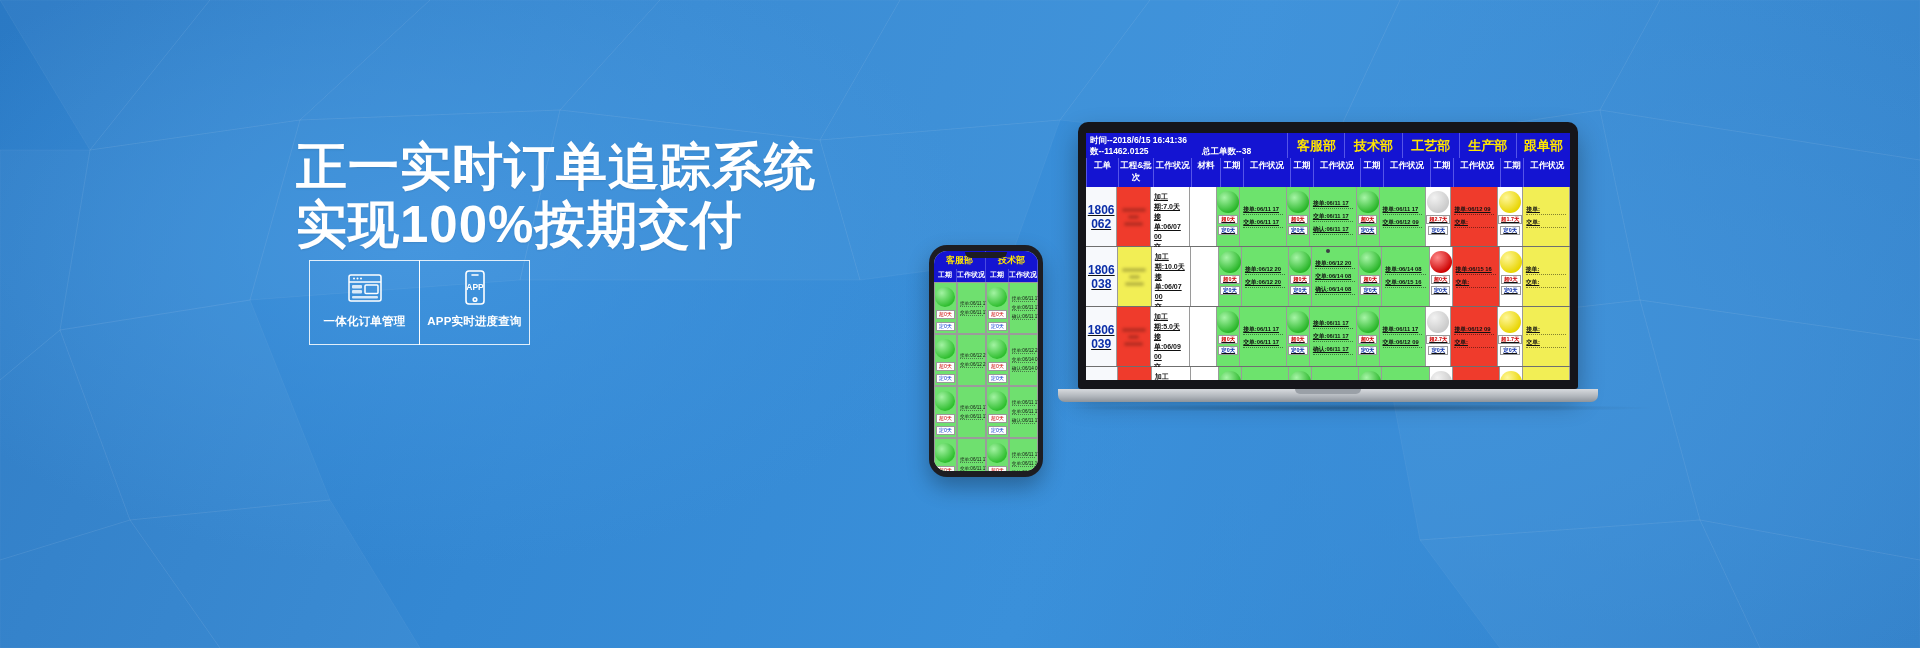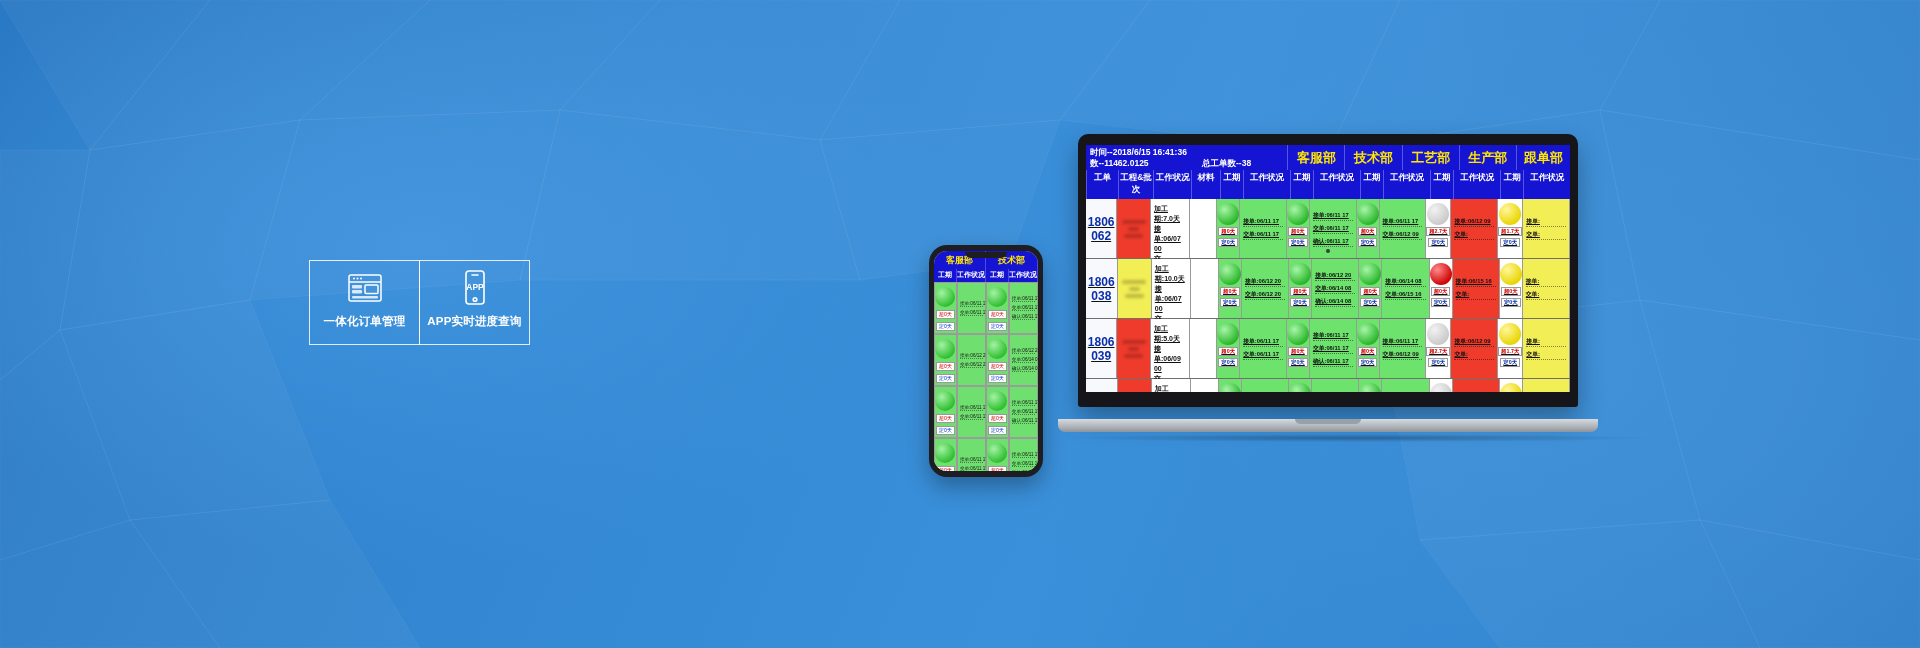--- a/index.html
+++ b/index.html
@@ -99,24 +99,24 @@
   .p-cell-w {
     height: 52px; border: 1px solid #9b9b9b; background: #6fe06f;
     display:flex; flex-direction:column; justify-content:center;
     padding: 0 2px; gap:3px;
   }
   .p-line { font-size: 4.6px; color:#111; border-bottom: 1px dotted #4a7a4a; white-space:nowrap; }
 
   
   #laptop { position: absolute; left: 1058px; top: 122px; width: 540px; }
   .lid {
-    width: 500px; margin: 12px auto;
+    width: 500px; margin: 0 auto;
     background: #15151a;
     border-radius: 10px 10px 3px 3px;
-    padding: 11px 8px 15px 8px;
+    padding: 11px 8px 9px 8px;
     box-shadow: 0 12px 26px rgba(0,0,0,.32);
   }
   .camera {
     position:absolute; left:50%; transform:translateX(-50%);
     top: 127px; width: 4px; height: 4px; border-radius:50%;
     background:#3c3c45; z-index: 4;
   }
   .screen {
     width: 100%; height: 247px; background: #ffffff; overflow: hidden;
     position: relative;
@@ -232,20 +232,24 @@
         <polygon points="0,560 130,520 220,648 0,648"></polygon>
         <polygon points="130,520 330,500 420,648 220,648"></polygon>
         <polygon points="1700,520 1920,560 1920,648 1760,648"></polygon>
         <polygon points="1420,540 1700,520 1760,648 1500,648"></polygon>
         <polygon points="820,140 1060,120 1010,260 860,280"></polygon>
         <polygon points="560,110 820,140 860,280 520,280"></polygon>
       </g>
     </svg>
   </div>
 
+  <div id="headline">
+    <span>正一实时订单追踪系统</span>
+    <span class="l2">实现100%按期交付</span>
+  </div>
 
   <div id="features">
 
     <div class="feature">
       <span class="ficon">
         <svg width="40" height="32" viewBox="0 0 40 32" fill="none" stroke="#ffffff" stroke-width="1.5">
           <rect x="4" y="3" width="32" height="26" rx="2"></rect>
           <line x1="4" y1="10" x2="36" y2="10"></line>
           <circle cx="9" cy="6.5" r="1" fill="#fff" stroke="none"></circle>
           <circle cx="12.5" cy="6.5" r="1" fill="#fff" stroke="none"></circle>

